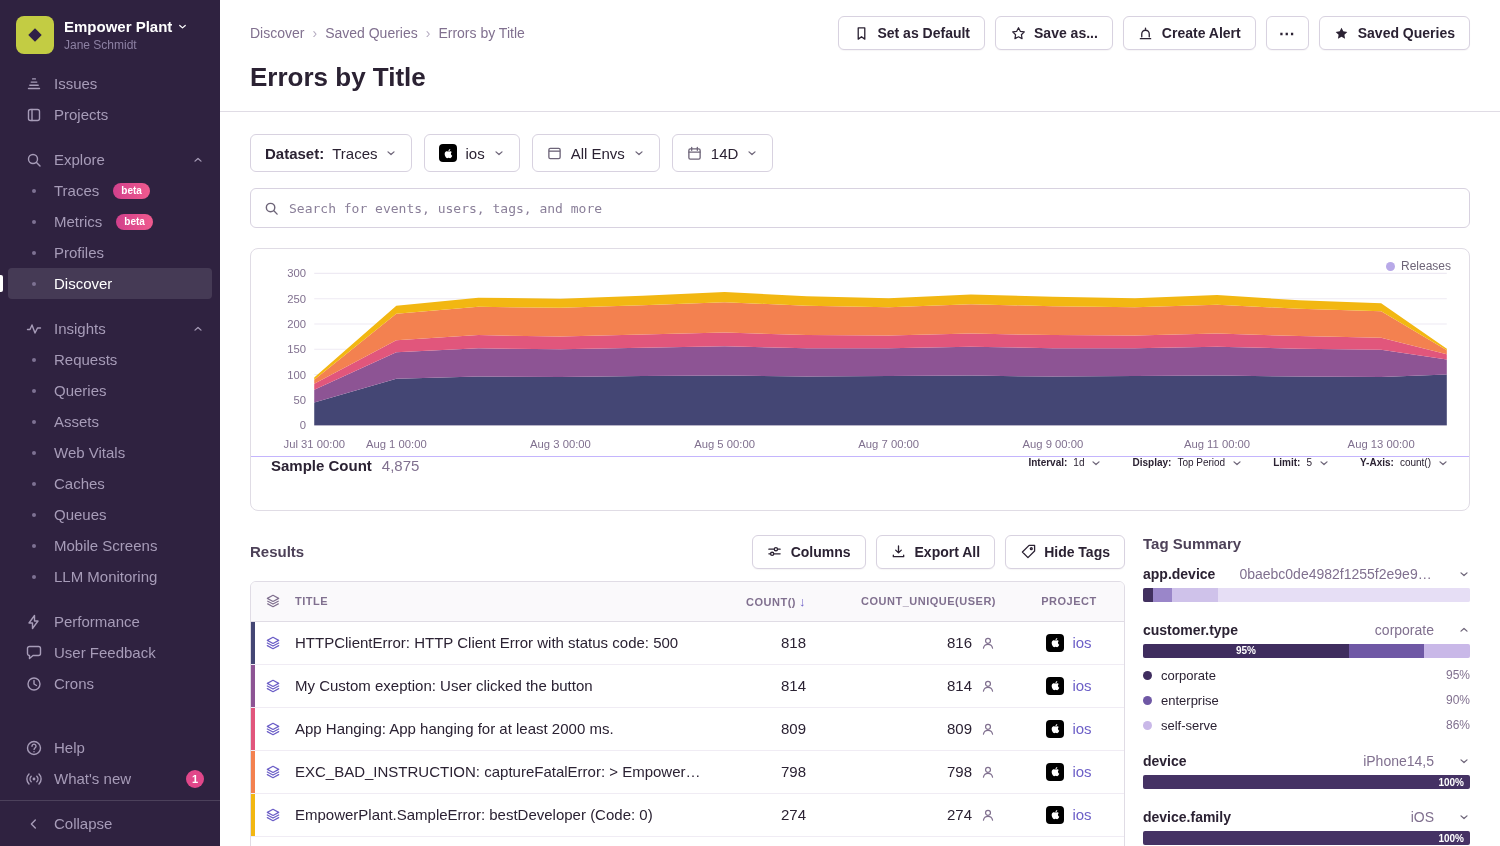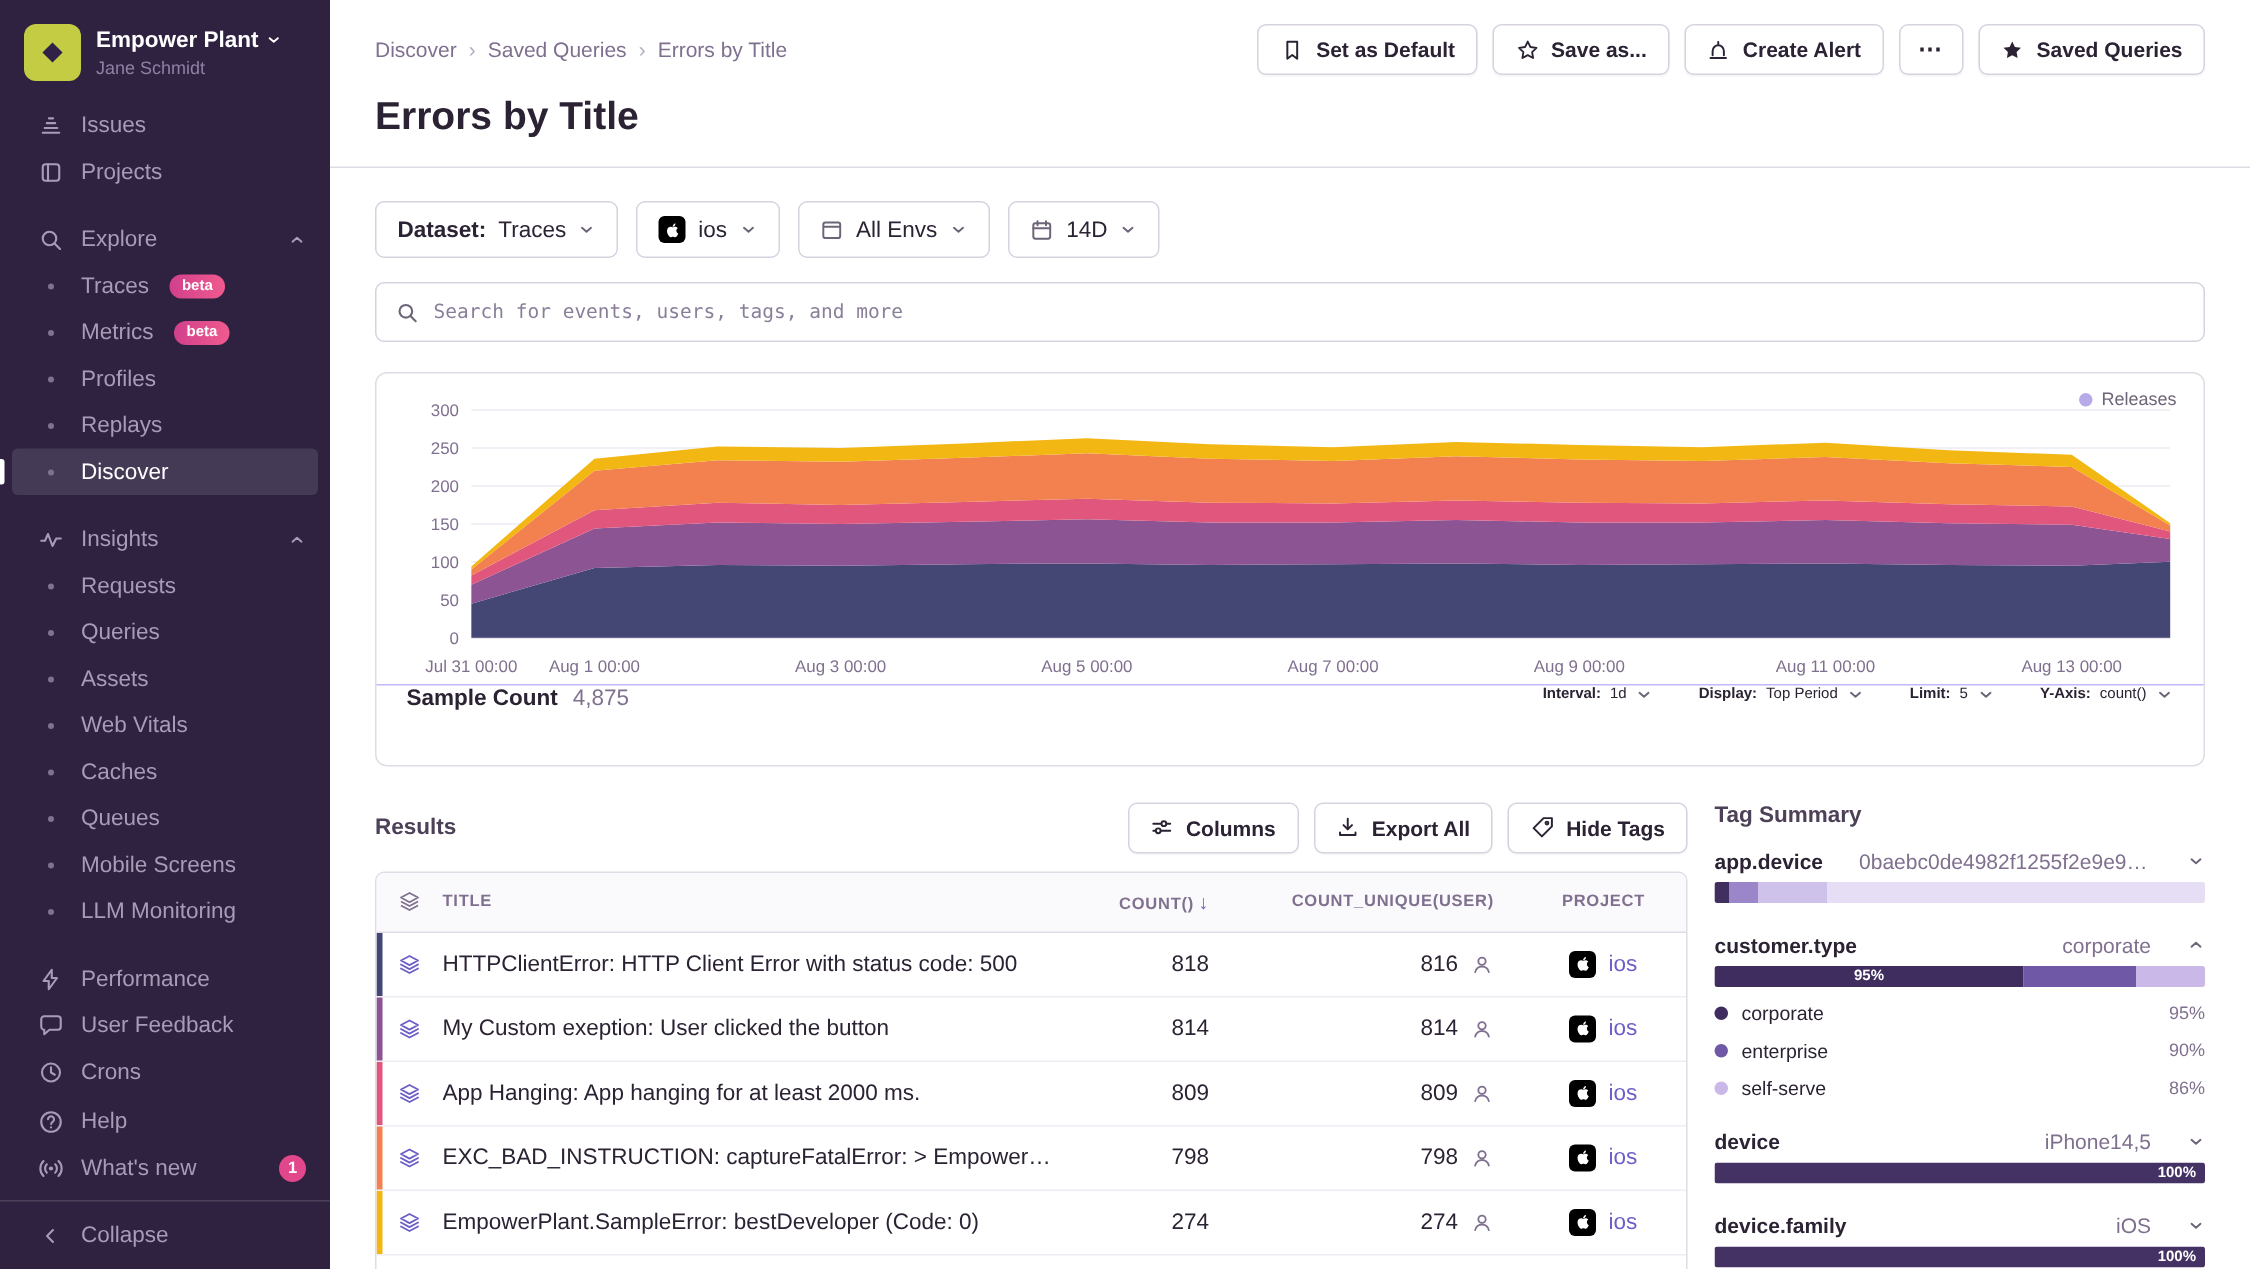--- a/index.html
+++ b/index.html
@@ -174,26 +174,20 @@
           <span class="dot"></span>
         </span>
         <span class="lbl">Metrics</span>
         <span class="beta">beta</span>
       </div>
       <div class="side-item">
         <span class="icn">
           <span class="dot"></span>
         </span>
         <span class="lbl">Profiles</span>
-      </div>
-      <div class="side-item">
-        <span class="icn">
-          <span class="dot"></span>
-        </span>
-        <span class="lbl">Replays</span>
       </div>
       <div class="side-item active">
         <span class="icn">
           <span class="dot"></span>
         </span>
         <span class="lbl">Discover</span>
       </div>
       <div class="side-section">
         <span class="icn">
           <svg viewBox="0 0 16 16" width="16" height="16" fill="none" stroke="currentColor" stroke-width="1.4" stroke-linecap="round" stroke-linejoin="round">

